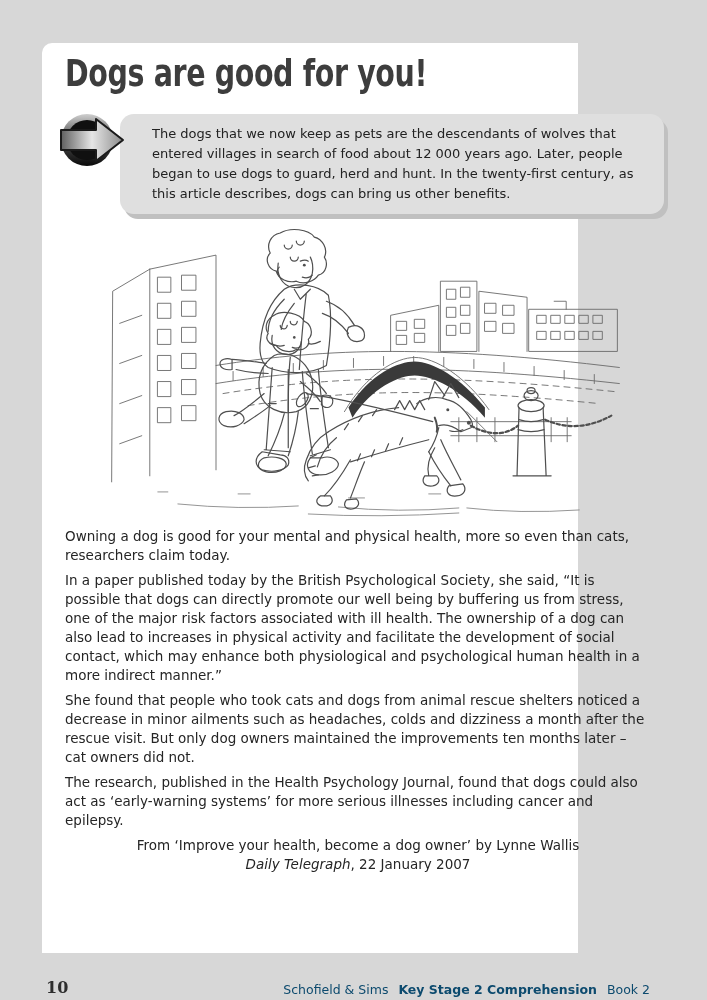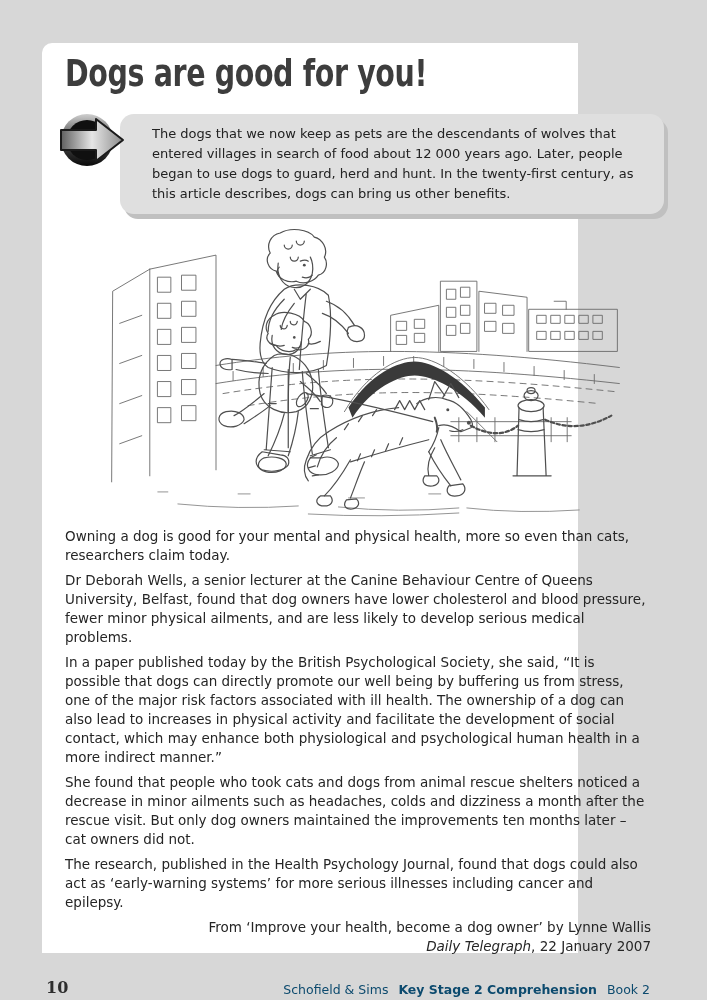--- a/index.html
+++ b/index.html
@@ -12,21 +12,21 @@
     transform:scaleX(.75);transform-origin:0 50%;white-space:nowrap;line-height:52px;}
   .lead-icon{position:absolute;left:16px;top:66px;width:72px;height:62px;z-index:2;}
   .intro-box{position:absolute;left:78px;top:71px;width:544px;box-sizing:border-box;
     min-height:92px;background:#dfdfdf;border-radius:14px;
     box-shadow:4px 5px 0 #c0c0c0;padding:10px 15px 10px 32px;}
   .intro-box p{margin:0;font-size:13px;line-height:20px;color:#222;}
   .illus{position:absolute;left:55px;top:180px;width:528px;height:296px;margin:0;}
   .illus svg{width:100%;height:100%;}
   .article{position:absolute;left:23px;top:480px;width:586px;color:#252525;}
   .article p.para{margin:4px 0 6px 0;font-size:13.5px;line-height:19px;}
-  .article p.attr{margin:3px 0 0 0;font-size:13.5px;line-height:19px;text-align:right;}
+  .article p.attr{margin:3px 0 0 0;font-size:13.5px;line-height:19px;text-align:center;}
   .footer{position:absolute;left:0;top:953px;width:707px;height:47px;margin-top:16px;}
   .pagenum{position:absolute;left:46px;top:9px;font-family:"DejaVu Serif","Liberation Serif",serif;
     font-size:16px;font-weight:600;color:#2e2e2e;}
   .pub{position:absolute;right:57px;top:13px;font-size:12.5px;color:#0c4a6e;white-space:nowrap;}
   .pub b{margin:0 6px;}
   .sk{fill:none;stroke:#4f4f4f;stroke-width:1.2;stroke-linecap:round;stroke-linejoin:round;}
   .bg{fill:none;stroke:#6a6a6a;stroke-width:.9;stroke-linecap:round;stroke-linejoin:round;}
   .lt{fill:none;stroke:#8a8a8a;stroke-width:.9;stroke-linecap:round;}
 </style>
 </head>
@@ -206,21 +206,20 @@
           <path d="M222,272 C216,276 218,282 226,282 C233,282 236,277 232,272 Z M248,276 C244,281 247,286 254,285 C260,284 262,279 258,275 Z"></path>
           <path d="M262,230 l-3,7 M276,226 l-3,7 M290,220 l-3,7 M304,214 l-3,7"></path>
           <path d="M246,206 l4,-6 M260,198 l4,-6 M274,192 l4,-6"></path>
           <path d="M336,194 C338,199 339,204 338,208" stroke-width="2"></path>
         </g>
       </svg>
     </figure>
 
     <div class="article">
       <p class="para">Owning a dog is good for your mental and physical health, more so even than cats, researchers claim today.</p>
-      <p class="para">Dr Deborah Wells, a senior lecturer at the Canine Behaviour Centre of Queens University, Belfast, found that dog owners have lower cholesterol and blood pressure, fewer minor physical ailments, and are less likely to develop serious medical problems.</p>
       <p class="para">In a paper published today by the British Psychological Society, she said, “It is possible that dogs can directly promote our well being by buffering us from stress, one of the major risk factors associated with ill health. The ownership of a dog can also lead to increases in physical activity and facilitate the development of social contact, which may enhance both physiological and psychological human health in a more indirect manner.”</p>
       <p class="para">She found that people who took cats and dogs from animal rescue shelters noticed a decrease in minor ailments such as headaches, colds and dizziness a month after the rescue visit. But only dog owners maintained the improvements ten months later – cat owners did not.</p>
       <p class="para">The research, published in the Health Psychology Journal, found that dogs could also act as ‘early-warning systems’ for more serious illnesses including cancer and epilepsy.</p>
       <p class="attr">
         <span>From ‘Improve your health, become a dog owner’ by Lynne Wallis</span><br>
         <em>Daily Telegraph</em><span>, 22 January 2007</span>
       </p>
     </div>
   </div>
 

